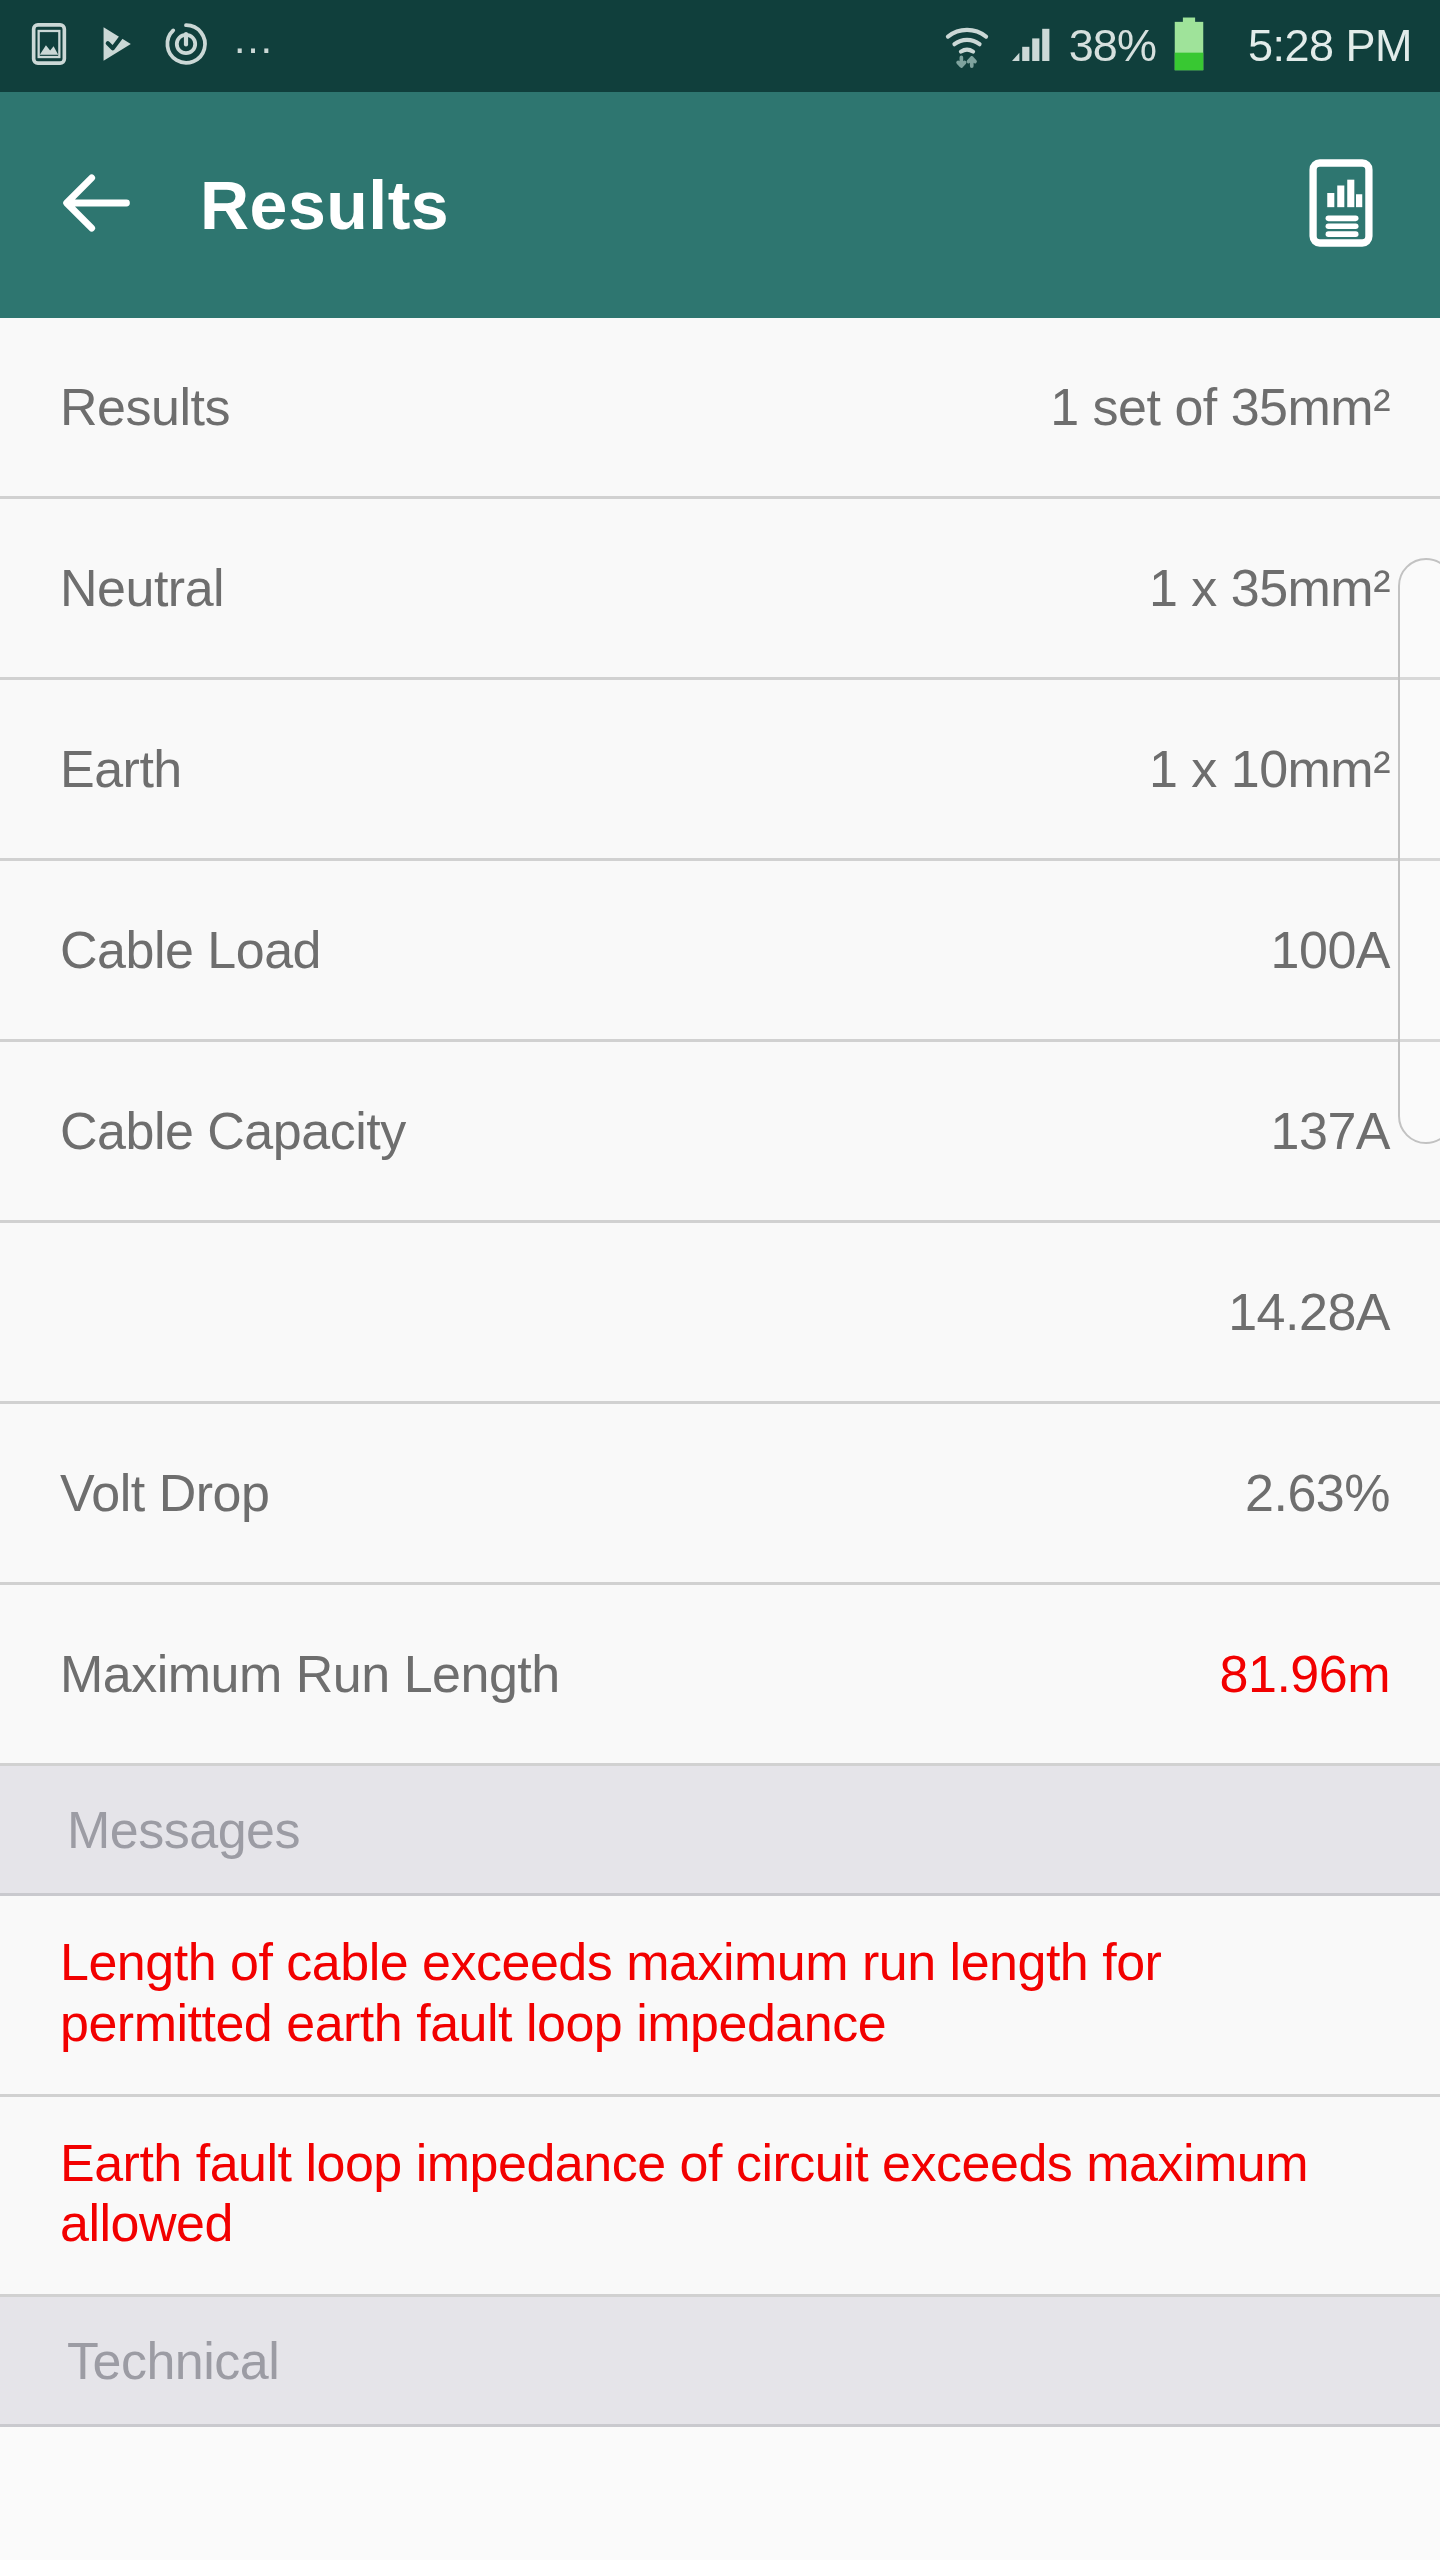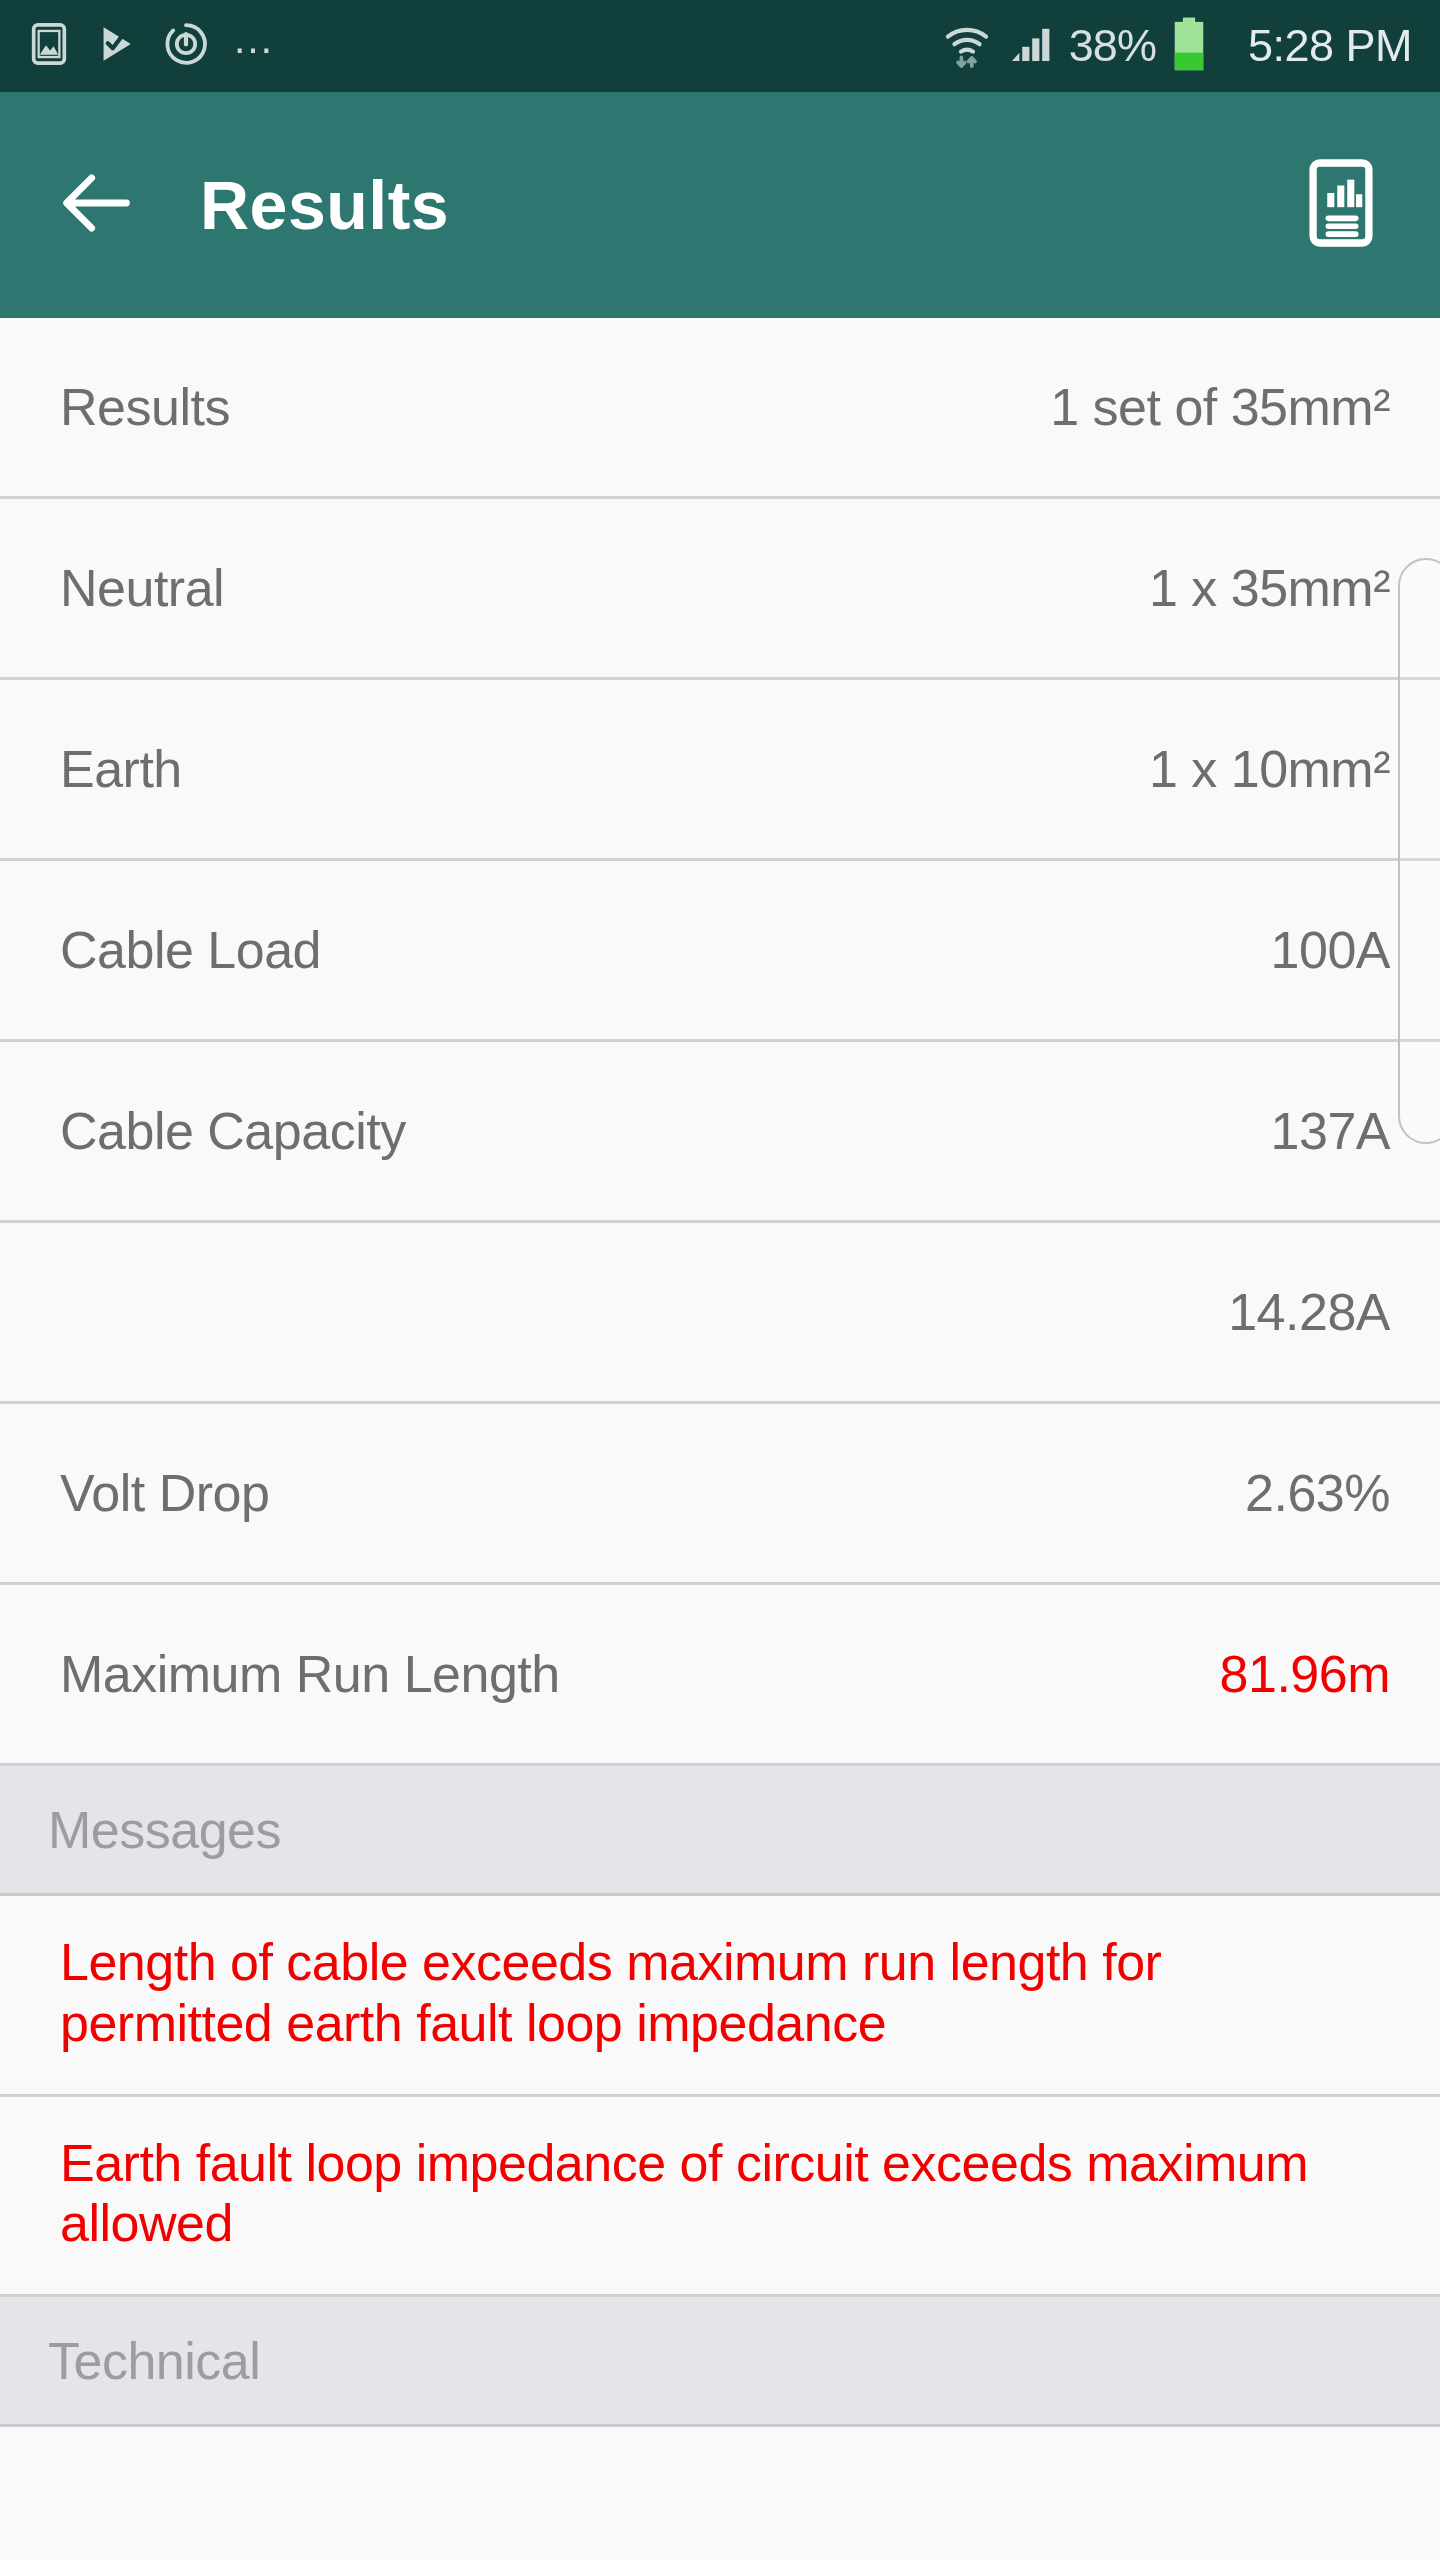--- a/index.html
+++ b/index.html
@@ -51,21 +51,21 @@
   }
   .row-label{ font-size:52px; color:#6E6E6E; font-weight:400; letter-spacing:-0.5px;}
   .row-value{ margin-left:auto; font-size:52px; color:#6E6E6E; font-weight:400; letter-spacing:-0.5px;}
   .row-value.alert{ color:#F20000; }
 
   .section-header{
     height:130px; width:100%;
     background:#E5E4E9;
     border-bottom:3px solid #C9C9CE;
     display:flex; align-items:center;
-    padding:0 48px;
+    padding:0 67px;
   }
   .section-header-label{ font-size:52px; color:#9C9CA4; font-weight:400; letter-spacing:-0.5px;}
 
   .message-row{
     width:100%;
     background:#F9F9F9;
     border-bottom:3px solid #D1D1D1;
     padding:36px 90px 40px 60px;
   }
   .message-text{

